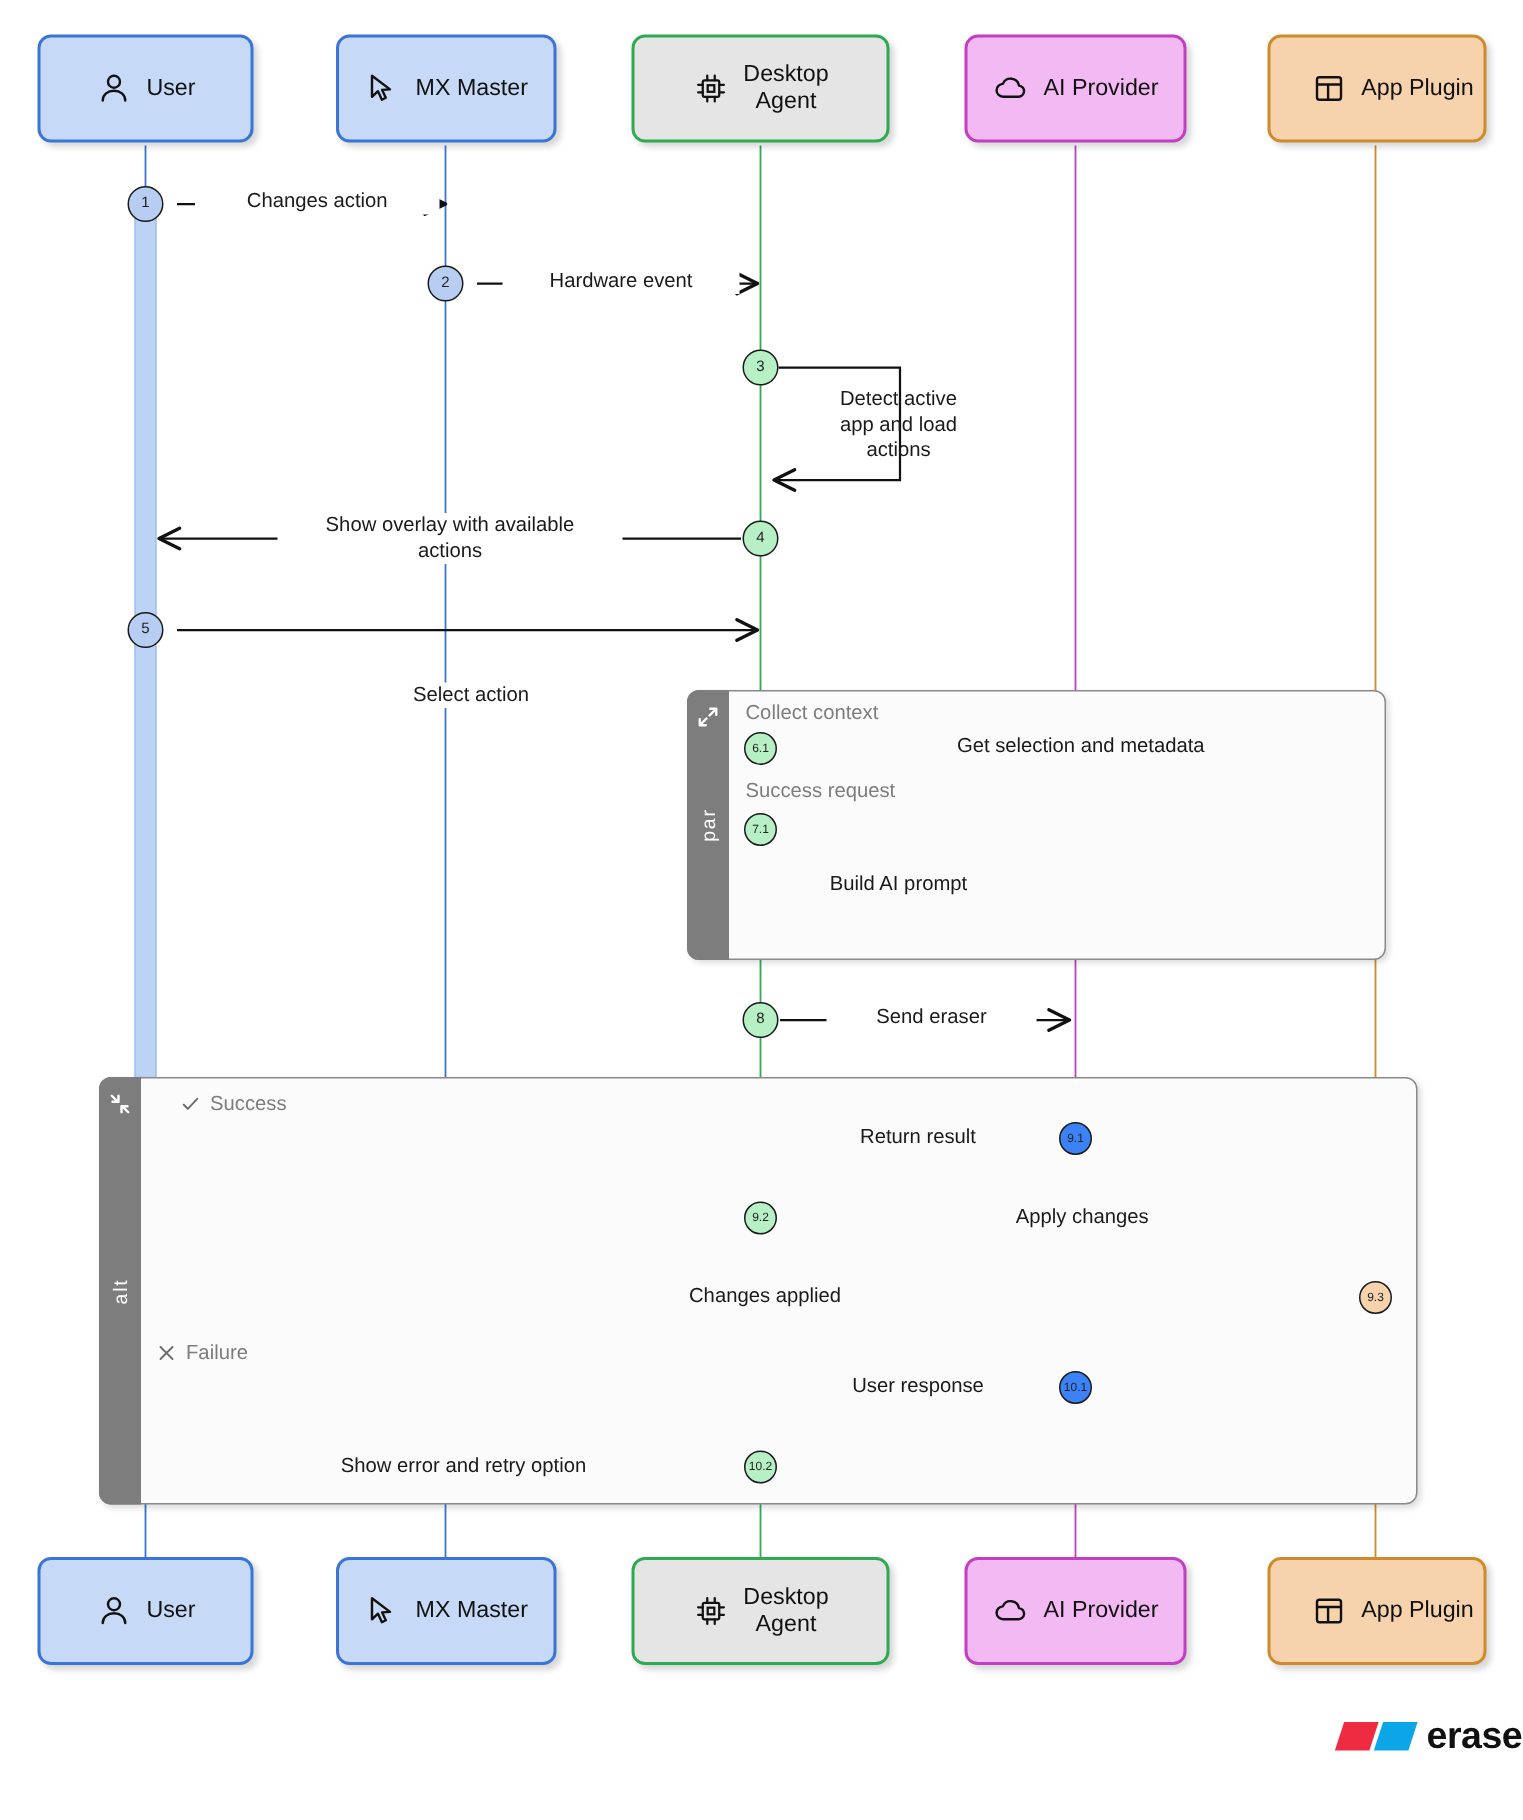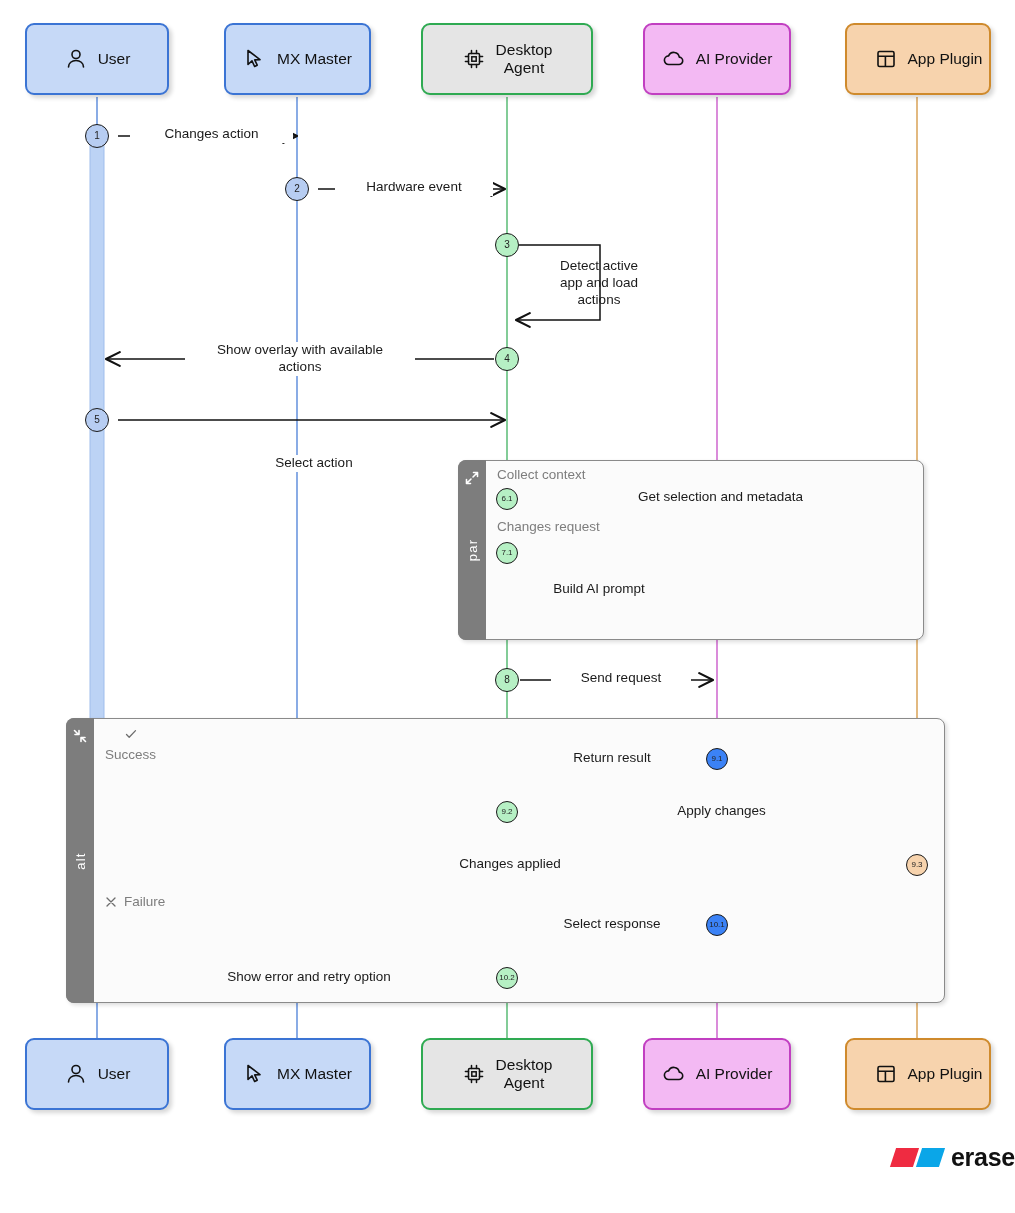--- a/index.html
+++ b/index.html
@@ -115,31 +115,31 @@
   <div class="gutter" style="left:458px;top:460px;width:28px;height:180px;">
     <svg class="gicon" viewBox="0 0 16 16">
       <path d="M9.5 2.5h4v4M13.5 2.5L9 7M6.5 13.5h-4v-4M2.5 13.5L7 9" fill="none" stroke="#fff" stroke-width="1.6" stroke-linecap="round" stroke-linejoin="round"></path>
     </svg>
     <span class="gtext">par</span>
   </div>
   <div class="fraglabel" style="left:497px;top:467px;">
     <span>Collect context</span>
   </div>
   <div class="fraglabel" style="left:497px;top:519px;">
-    <span>Changes request</span>
+    <span>Success request</span>
   </div>
 
   <div class="frag" style="left:66px;top:718px;width:879px;height:285px;"></div>
   <div class="gutter" style="left:66px;top:718px;width:28px;height:285px;">
     <svg class="gicon" viewBox="0 0 16 16">
       <path d="M7 2.5v4h-4M6.5 6.5L2.5 2.5M9 13.5v-4h4M9.5 9.5l4 4" fill="none" stroke="#fff" stroke-width="1.6" stroke-linecap="round" stroke-linejoin="round"></path>
     </svg>
     <span class="gtext">alt</span>
   </div>
-  <div class="fraglabel" style="left:105px;top:728px;flex-direction:column;">
+  <div class="fraglabel" style="left:121px;top:728px;">
     <svg class="gl-ic" viewBox="0 0 12 12">
       <path d="M1.5 6.5L4.2 9.2L10.5 2.6" fill="none" stroke="#6d6d6d" stroke-width="1.3" stroke-linecap="round" stroke-linejoin="round"></path>
     </svg>
     <span>Success</span>
   </div>
   <div class="fraglabel" style="left:105px;top:894px;">
     <svg class="gl-ic" viewBox="0 0 12 12">
       <path d="M2 2L10 10M10 2L2 10" fill="none" stroke="#6d6d6d" stroke-width="1.3" stroke-linecap="round"></path>
     </svg>
     <span>Failure</span>
@@ -148,25 +148,25 @@
   <div class="msg" style="left:130px;top:126px;width:155px;">Changes action</div>
   <div class="msg" style="left:335px;top:179px;width:150px;">Hardware event</div>
   <div class="msg nobg" style="left:534px;top:258px;width:122px;">Detect active
 app and load
 actions</div>
   <div class="msg" style="left:185px;top:342px;width:222px;">Show overlay with available
 actions</div>
   <div class="msg" style="left:230px;top:411px;width:160px;margin-top:44px;">Select action</div>
   <div class="msg onfrag" style="left:609px;top:489px;width:215px;">Get selection and metadata</div>
   <div class="msg onfrag" style="left:530px;top:581px;width:130px;">Build AI prompt</div>
-  <div class="msg" style="left:551px;top:670px;width:132px;">Send request</div>
+  <div class="msg" style="left:551px;top:670px;width:132px;">Send eraser</div>
   <div class="msg onfrag" style="left:556px;top:750px;width:104px;">Return result</div>
   <div class="msg onfrag" style="left:660px;top:803px;width:115px;">Apply changes</div>
   <div class="msg onfrag" style="left:444px;top:856px;width:124px;">Changes applied</div>
-  <div class="msg onfrag" style="left:548px;top:916px;width:120px;">Select response</div>
+  <div class="msg onfrag" style="left:548px;top:916px;width:120px;">User response</div>
   <div class="msg onfrag" style="left:199px;top:969px;width:212px;">Show error and retry option</div>
 
   <div class="step big s-blue" style="left:85px;top:124px;">1</div>
   <div class="step big s-blue" style="left:285px;top:177px;">2</div>
   <div class="step big s-green" style="left:495px;top:233px;">3</div>
   <div class="step big s-green" style="left:495px;top:347px;">4</div>
   <div class="step big s-blue" style="left:85px;top:408px;">5</div>
   <div class="step sm s-green" style="left:496px;top:488px;">6.1</div>
   <div class="step sm s-green" style="left:496px;top:542px;">7.1</div>
   <div class="step big s-green" style="left:495px;top:668px;">8</div>

